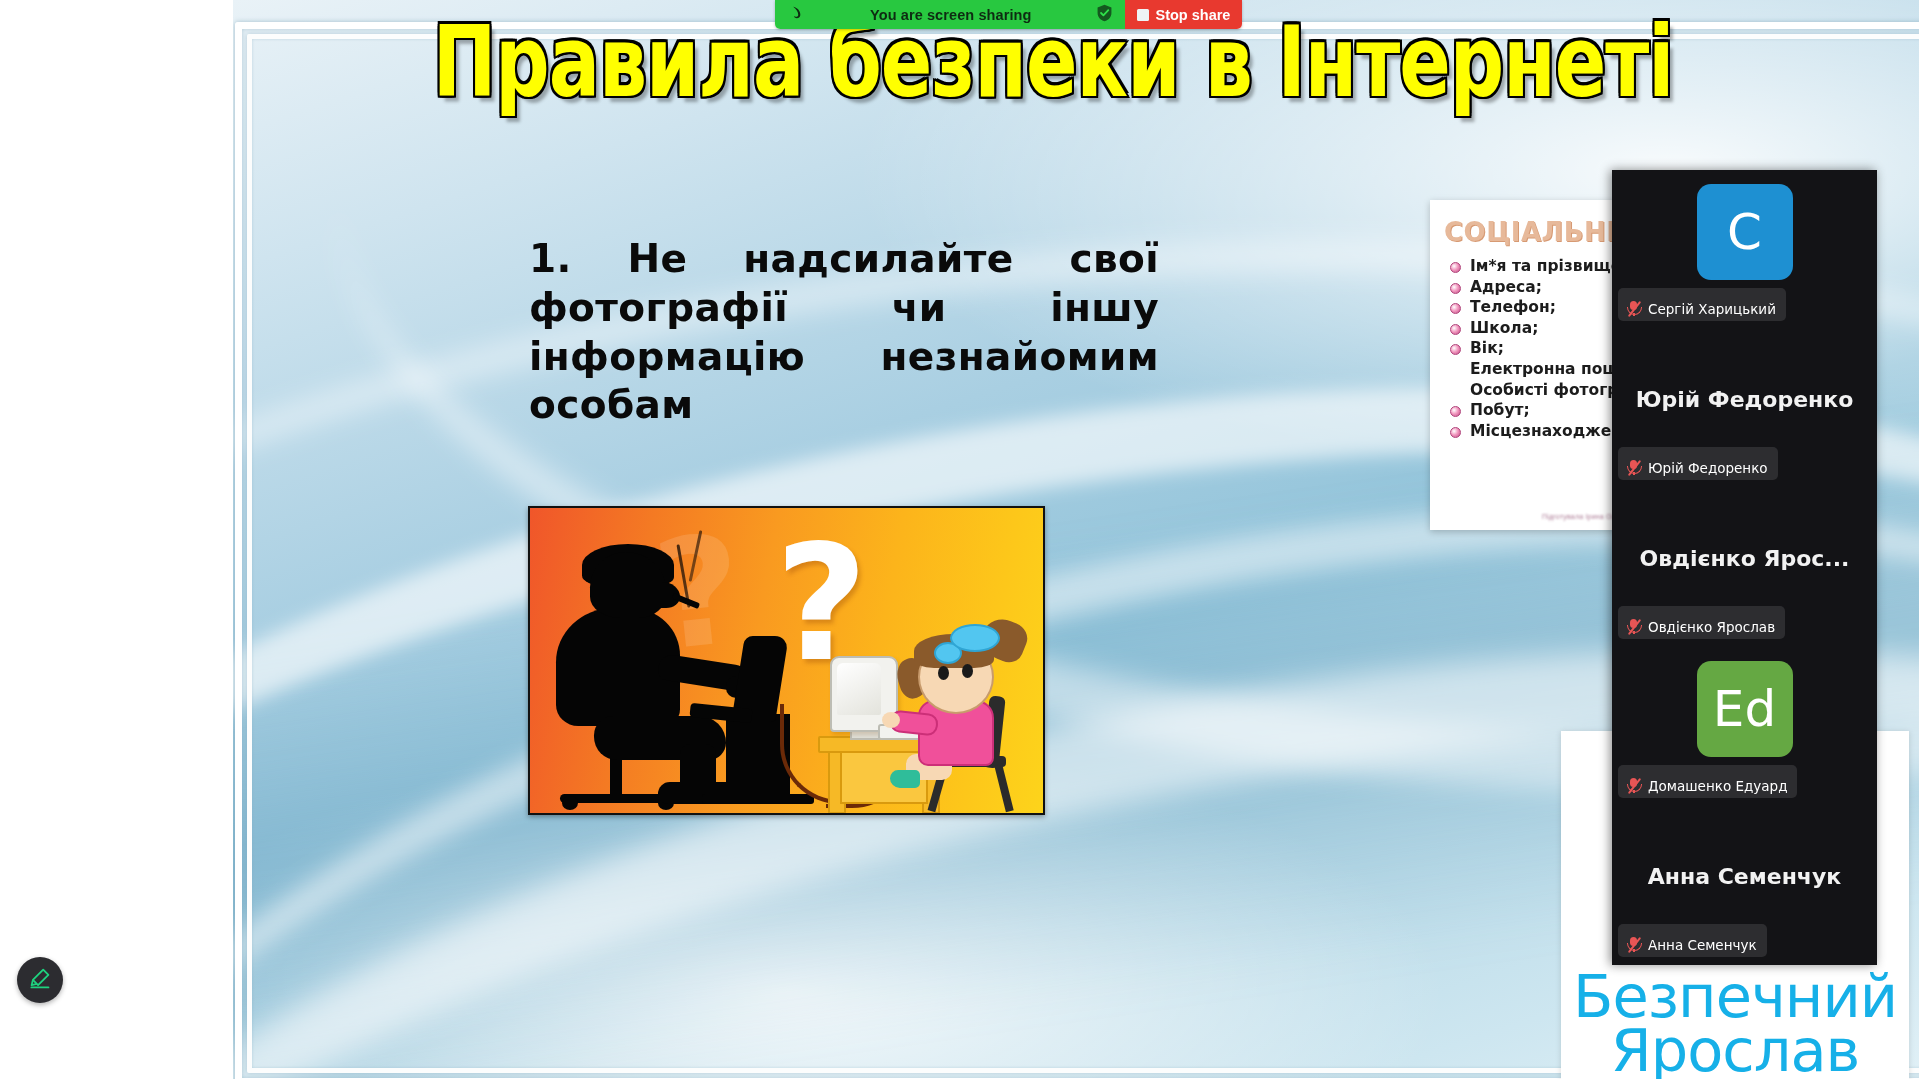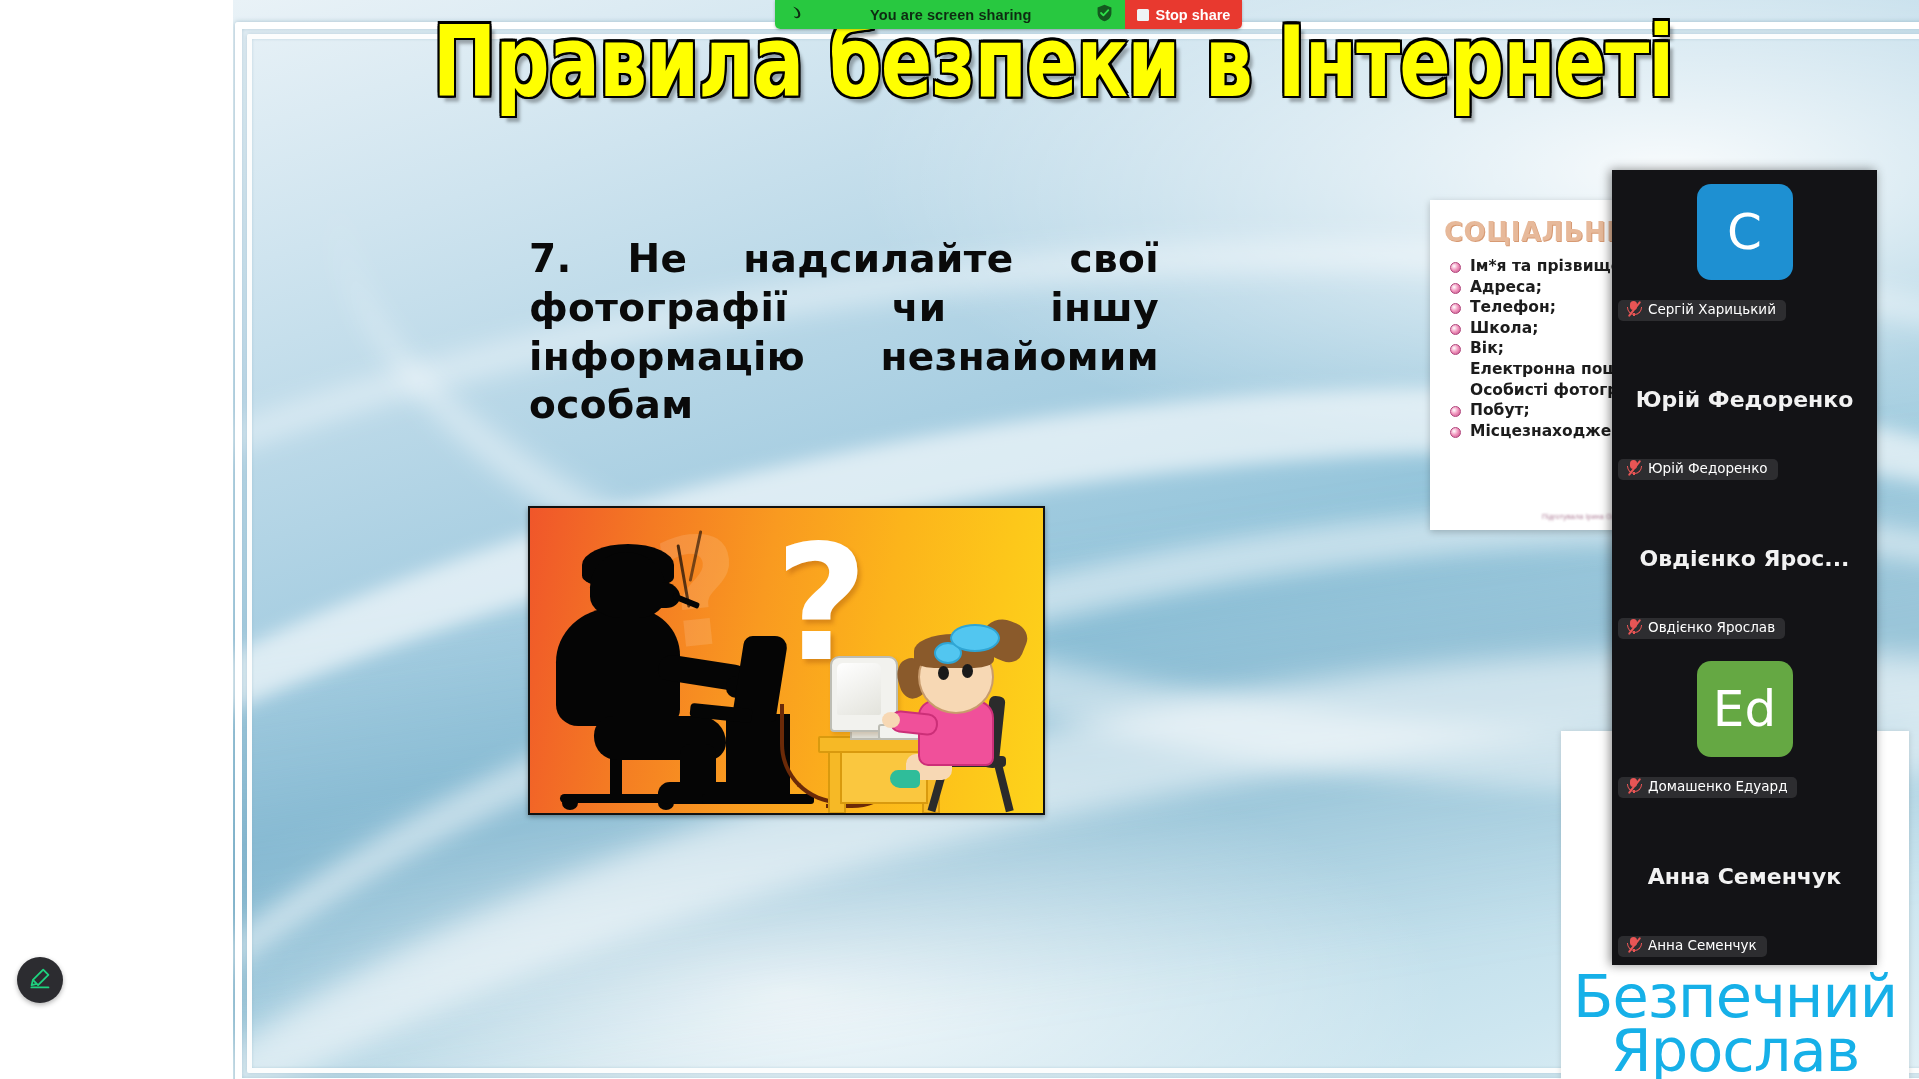--- a/index.html
+++ b/index.html
@@ -225,21 +225,21 @@
     background:#131316;box-shadow:-2px 0 10px rgba(0,0,0,.45);z-index:70;overflow:hidden;
   }
   .tile{position:relative;width:265px;height:159px;}
   .avatar{position:absolute;left:50%;transform:translateX(-50%);top:14px;
     width:96px;height:96px;border-radius:14px;display:flex;align-items:center;justify-content:center;
     font-size:50px;color:#ffffff;font-family:"DejaVu Sans", sans-serif;}
   .tile-name-big{position:absolute;left:0;right:0;top:58px;text-align:center;
     font-size:22px;font-weight:bold;color:#f2f2f2;font-family:"DejaVu Sans", sans-serif;
     white-space:nowrap;overflow:hidden;text-overflow:ellipsis;padding:0 6px;}
   .namebadge{position:absolute;left:6px;bottom:8px;display:flex;align-items:center;gap:7px;
-    background:rgba(47,47,50,.94);border-radius:5px;padding:0 10px 4px 8px;max-width:245px;}
+    background:rgba(47,47,50,.94);border-radius:5px;padding:12px 10px 4px 8px;max-width:245px;}
   .namebadge .nm{font-size:13.5px;color:#ffffff;white-space:nowrap;overflow:hidden;text-overflow:ellipsis;
     font-family:"DejaVu Sans", sans-serif;}
   .mic-muted{position:relative;width:15px;height:17px;flex:0 0 15px;}
   .mic-muted .cap{position:absolute;left:4px;top:1px;width:7px;height:9px;background:#e85555;border-radius:3.5px;}
   .mic-muted .arc{position:absolute;left:1px;top:7px;width:13px;height:7px;
     border:1.8px solid #e85555;border-top:none;border-radius:0 0 8px 8px;}
   .mic-muted .stem{position:absolute;left:6.5px;top:13px;width:2px;height:3px;background:#e85555;}
   .mic-muted .slash{position:absolute;left:-1px;top:7.5px;width:19px;height:2px;background:#e85555;
     transform:rotate(-52deg);border-radius:1px;}
   
@@ -258,21 +258,21 @@
   <div class="wave w5"></div>
   <div class="wave w1"></div>
   <div class="wave w2"></div>
   <div class="wave w4"></div>
 
   <div id="frame-outer"></div>
   <div id="frame-inner"></div>
 
   <div id="slide-title">Правила безпеки в Інтернеті</div>
 
-  <div id="body-text">7. Не надсилайте свої фотографії чи  іншу інформацію незнайомим особам</div>
+  <div id="body-text">1. Не надсилайте свої фотографії чи  іншу інформацію незнайомим особам</div>
 
   <div id="cartoon">
     <div class="ghostq">?</div>
     <div class="qmark">?</div>
 
     <div class="s-smoke1"></div>
     <div class="s-smoke2"></div>
 
     <div class="sil s-chairpost"></div>
     <div class="sil s-chairbase"></div>

